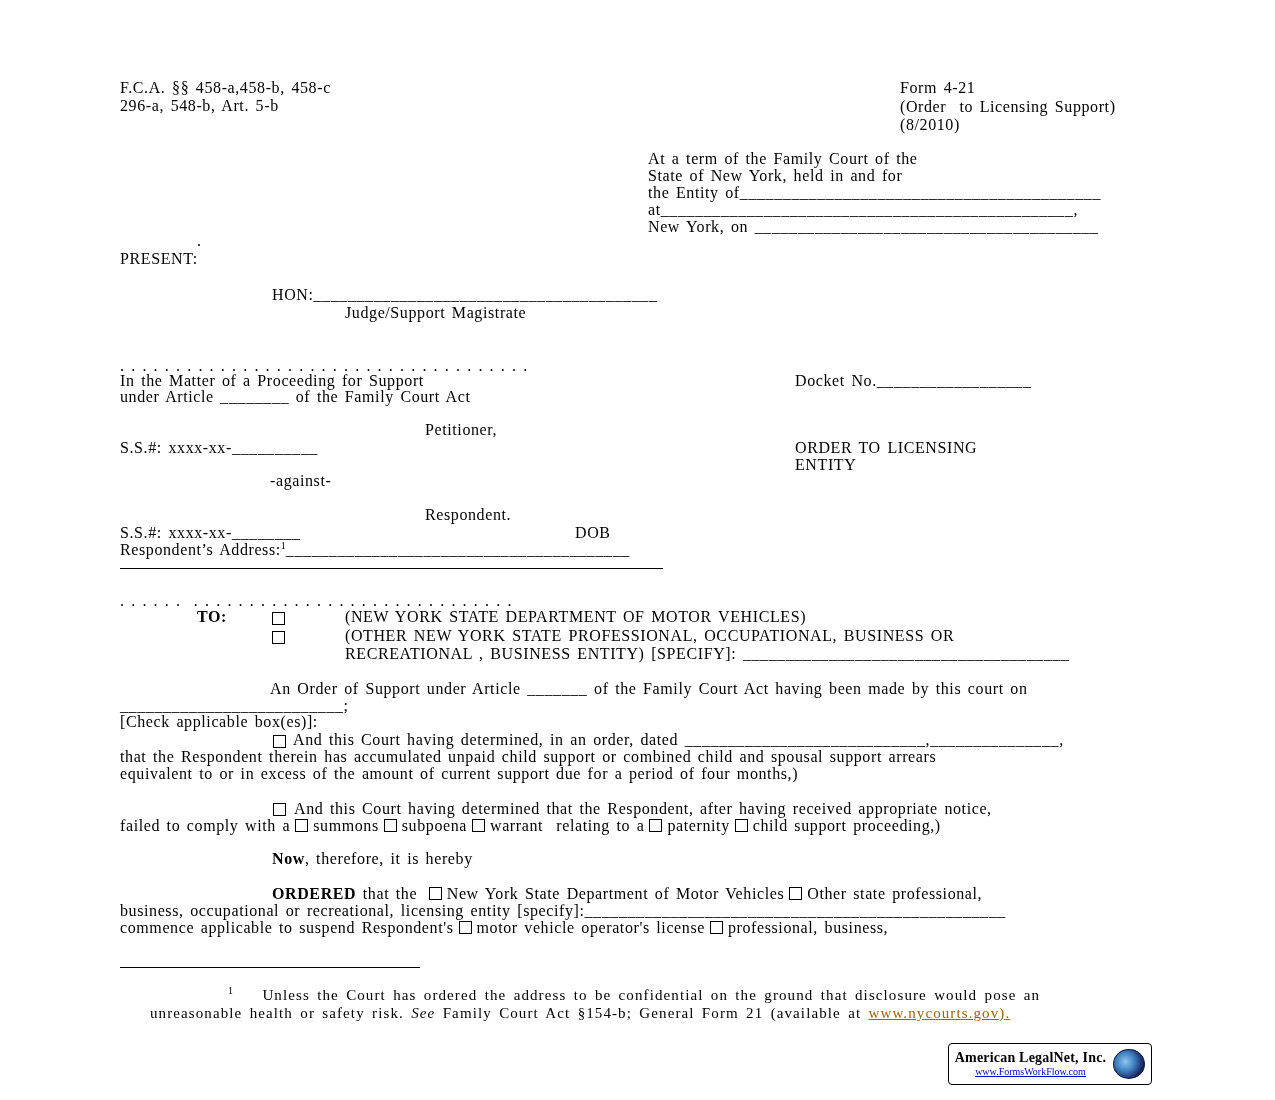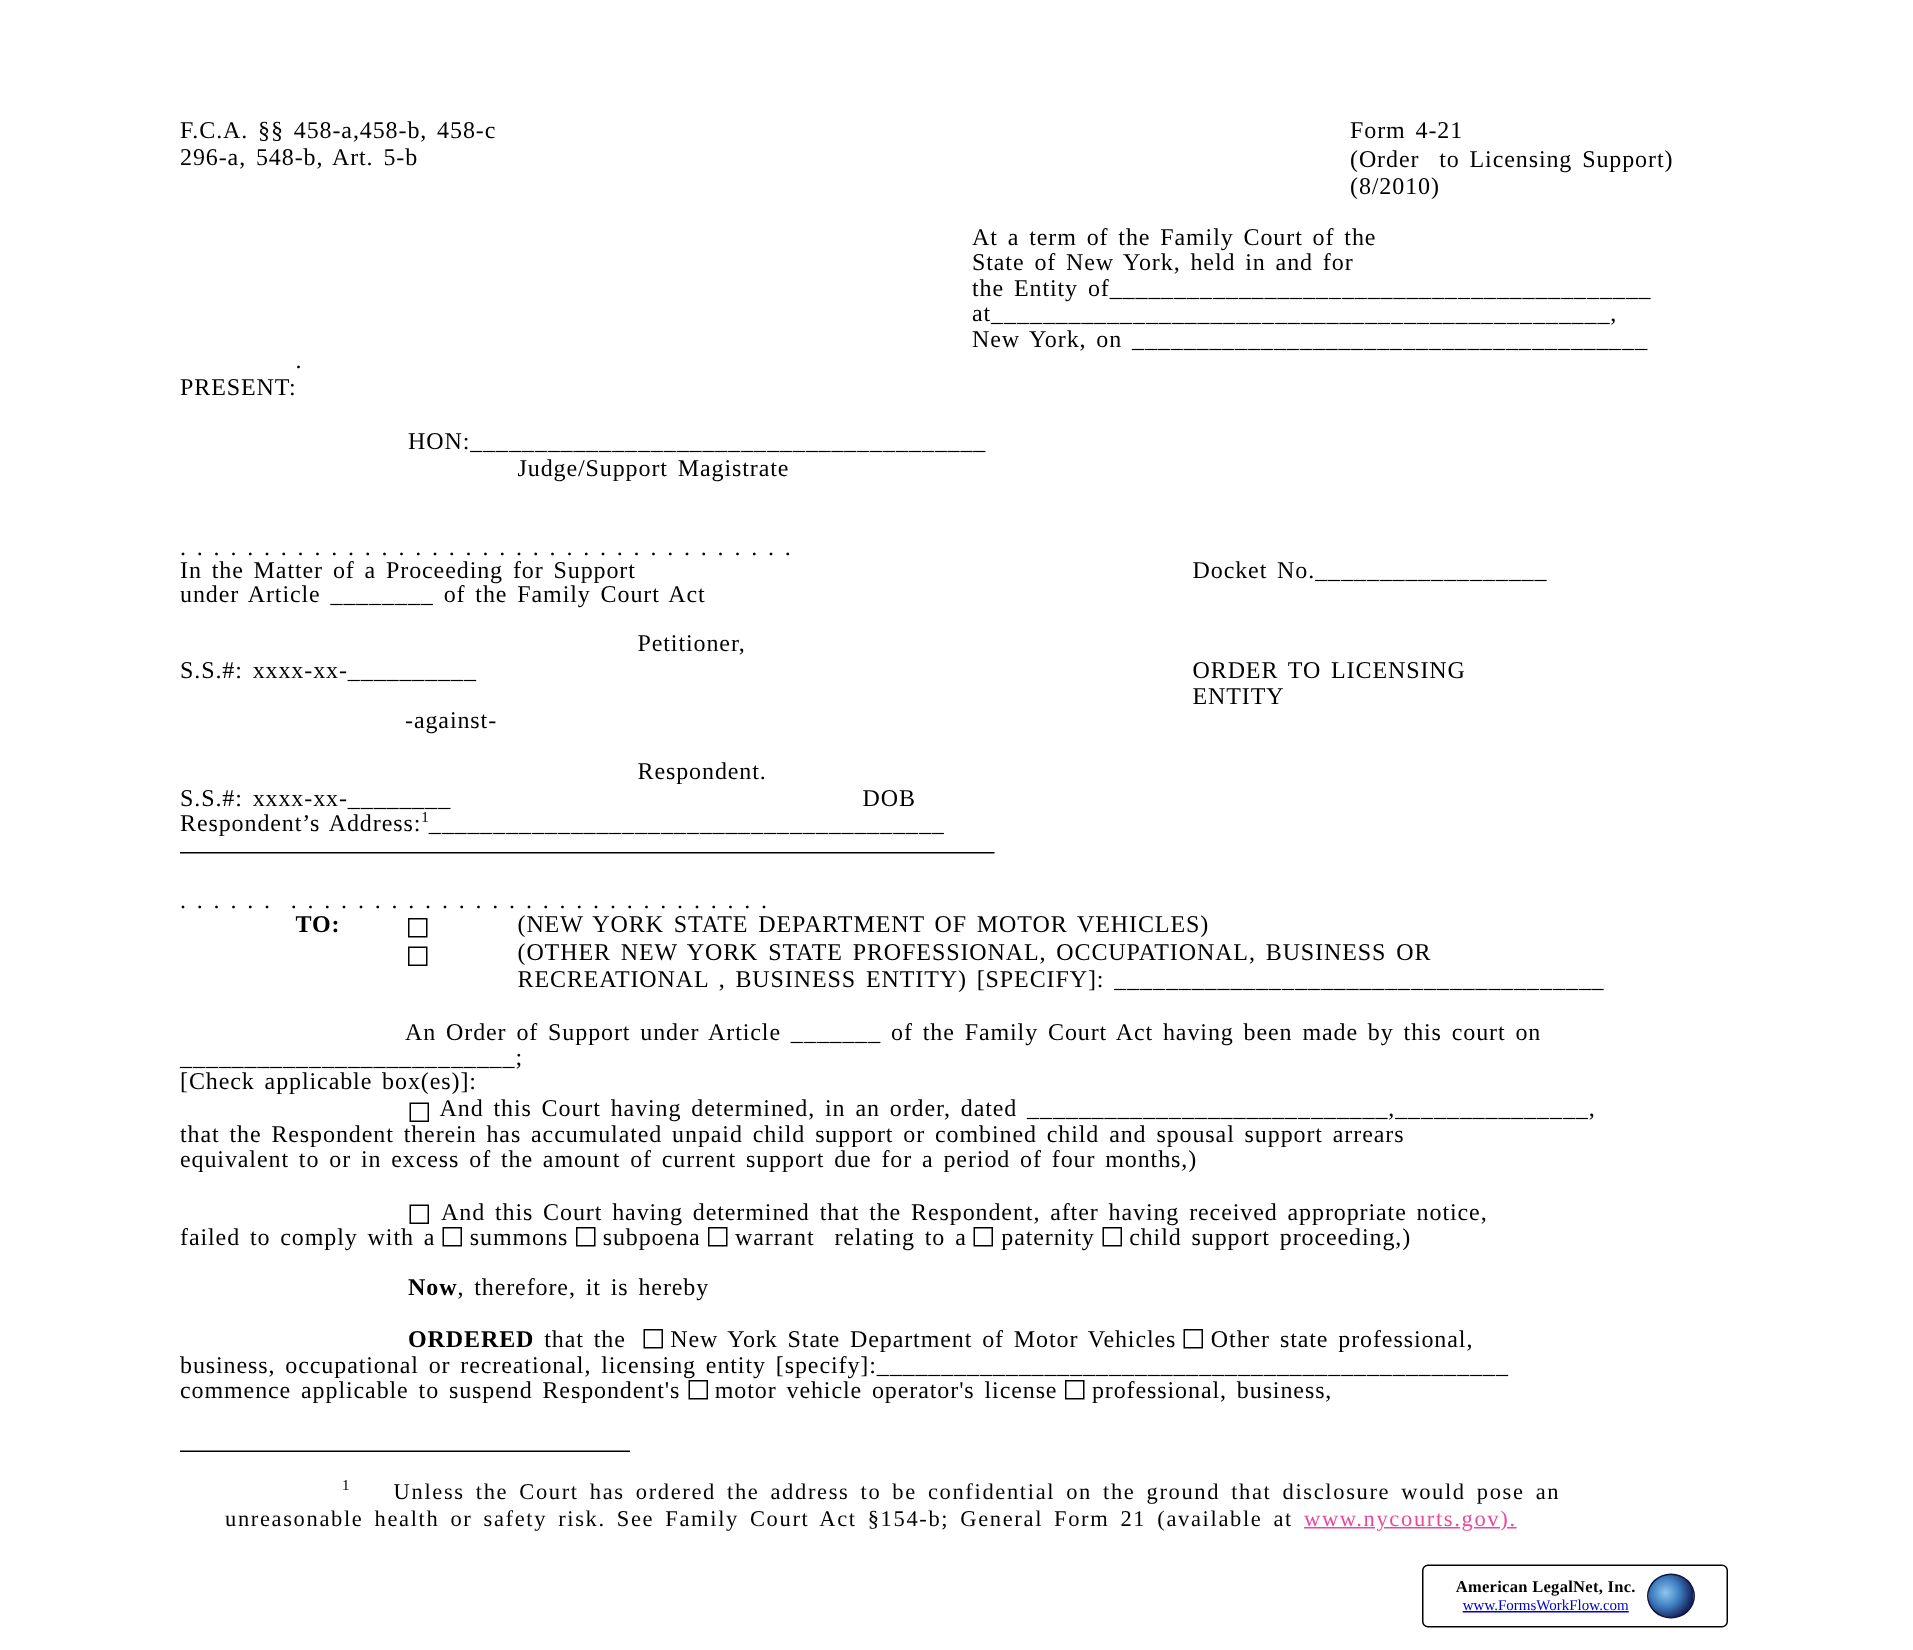--- a/index.html
+++ b/index.html
@@ -5,38 +5,38 @@
   html,body{margin:0;padding:0}
   body{
     width:1275px;height:1100px;background:#ffffff;color:#000;
     font-family:"Liberation Serif", serif;position:relative;overflow:hidden;
   }
   .line{
     position:absolute;font-size:16px;letter-spacing:0.6px;word-spacing:2px;
     white-space:pre;line-height:18px;
   }
   .bold{font-weight:700}
-  .it{}
+  .it{font-style:italic}
   .fn{font-size:15px;letter-spacing:1.1px;word-spacing:2.5px}
   sup{font-size:10px;vertical-align:super;letter-spacing:0;line-height:0}
   .cb{
     display:inline-block;width:11px;height:11px;border:1px solid #000;
     margin:0 5px;vertical-align:-1px;background:#fff;
   }
   .cb.abs{position:absolute;margin:0}
   .rule{position:absolute;border-top:1.5px solid #000}
   .blankline{position:absolute;border-bottom:1.2px solid #000}
-  .link{color:#ec4899;text-decoration:underline;cursor:pointer}
+  .link{color:#a16207;text-decoration:underline;cursor:pointer}
   .brand-box{
     position:absolute;left:948px;top:1043px;width:202px;height:40px;
     border:1.5px solid #000;border-radius:4px;background:#fff;
     display:flex;align-items:center;justify-content:center;gap:7px;
   }
   .brand-text{text-align:center;line-height:1.15}
-  .brand-name{font-size:11px;font-weight:700;letter-spacing:0.2px;font-family:"Liberation Serif",serif}
+  .brand-name{font-size:14px;font-weight:700;letter-spacing:0.2px;font-family:"Liberation Serif",serif}
   .brand-url{font-size:10px;color:#0000cc;text-decoration:underline;display:block}
   .globe{
     width:30px;height:28px;border-radius:50%;flex:0 0 auto;
     background:radial-gradient(circle at 38% 42%, #8ec6ee 0%, #3f7fc0 38%, #18245e 72%);
     border:1px solid #0d1440;
   }
 </style>
 </head>
 <body>
 

